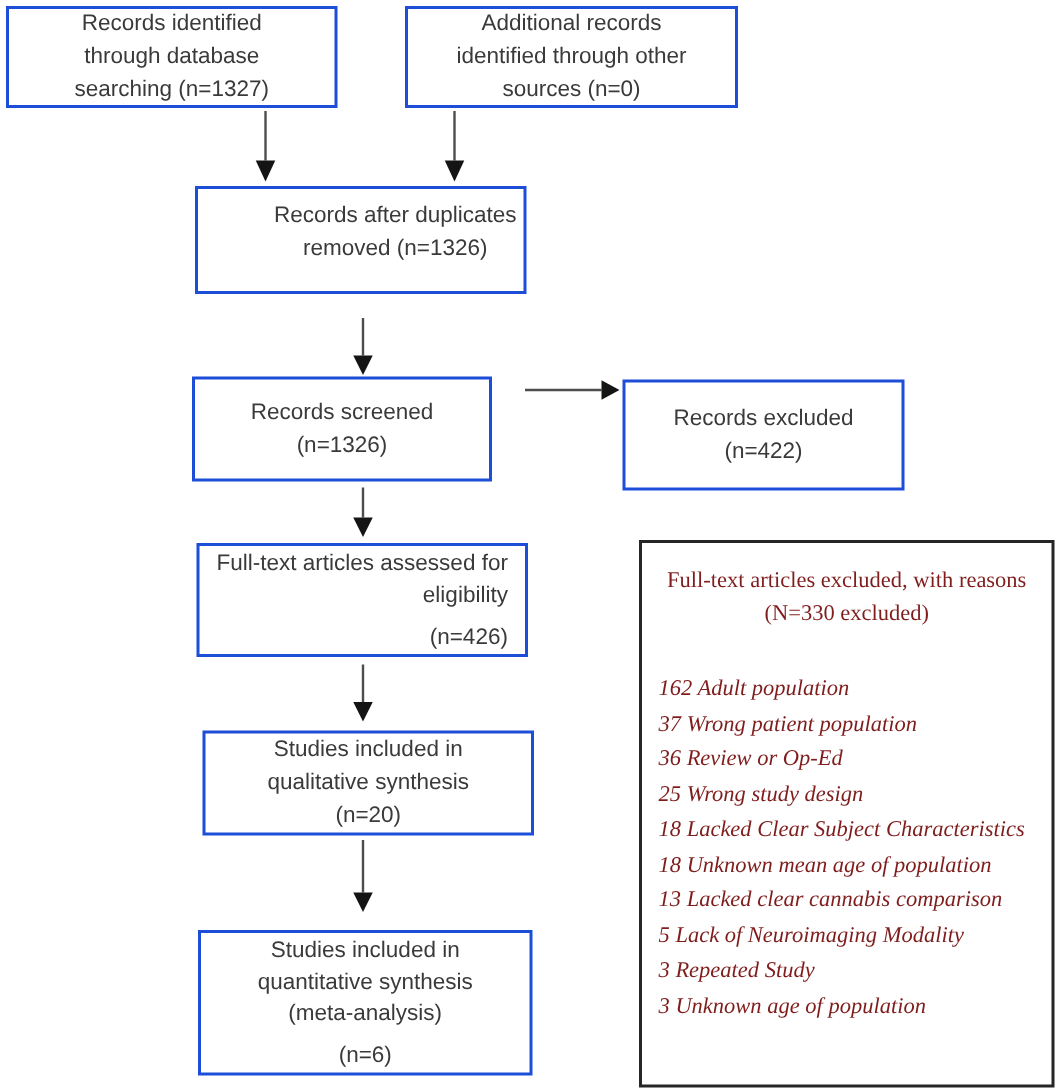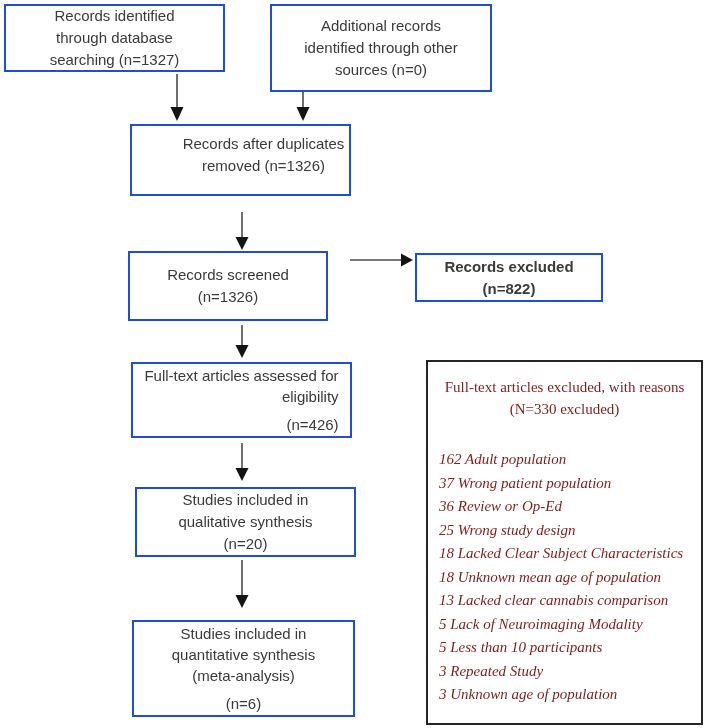--- a/index.html
+++ b/index.html
@@ -100,21 +100,21 @@
   </svg>
 
   <div class="box" style="left:4px; top:4px; width:221px; height:68px;">
     <div>
         <div class="line">Records identified</div>
         <div class="line">through database</div>
         <div class="line">searching (n=1327)</div>
       </div>
   </div>
 
-  <div class="box" style="left:270px; top:4px; width:222px; height:88px;">
+  <div class="box" style="left:270px; top:4px; width:222px; height:68px;">
     <div>
         <div class="line">Additional records</div>
         <div class="line">identified through other</div>
         <div class="line">sources (n=0)</div>
       </div>
   </div>
 
   <div class="box top-align" style="left:130px; top:124px; width:221px; height:72px;padding-left:46px;">
     <div>
         <div class="line">Records after duplicates</div>
@@ -122,24 +122,24 @@
       </div>
   </div>
 
   <div class="box" style="left:128px; top:251px; width:200px; height:70px;">
     <div>
         <div class="line">Records screened</div>
         <div class="line">(n=1326)</div>
       </div>
   </div>
 
-  <div class="box" style="left:415px; top:253px; width:188px; height:49px;font-weight:bold;">
+  <div class="box" style="left:415px; top:253px; width:188px; height:74px;">
     <div>
         <div class="line">Records excluded</div>
-        <div class="line">(n=822)</div>
+        <div class="line">(n=422)</div>
       </div>
   </div>
 
   <div class="box" style="left:131px; top:362px; width:221px; height:76px; line-height:21px;text-align:right;">
     <div>
         <div class="line">Full-text articles assessed for</div>
         <div class="line">eligibility</div>
         <div class="line gap"></div>
         <div class="line">(n=426)</div>
       </div>
@@ -170,19 +170,18 @@
       </div>
     <div class="excl-list">
         <div class="excl-item">162 Adult population</div>
         <div class="excl-item">37 Wrong patient population</div>
         <div class="excl-item">36 Review or Op-Ed</div>
         <div class="excl-item">25 Wrong study design</div>
         <div class="excl-item">18 Lacked Clear Subject Characteristics</div>
         <div class="excl-item">18 Unknown mean age of population</div>
         <div class="excl-item">13 Lacked clear cannabis comparison</div>
         <div class="excl-item">5 Lack of Neuroimaging Modality</div>
-        <div class="excl-item">5 Less than 10 participants</div>
         <div class="excl-item">3 Repeated Study</div>
         <div class="excl-item">3 Unknown age of population</div>
       </div>
   </div>
 
 </div>
 
 </body></html>

